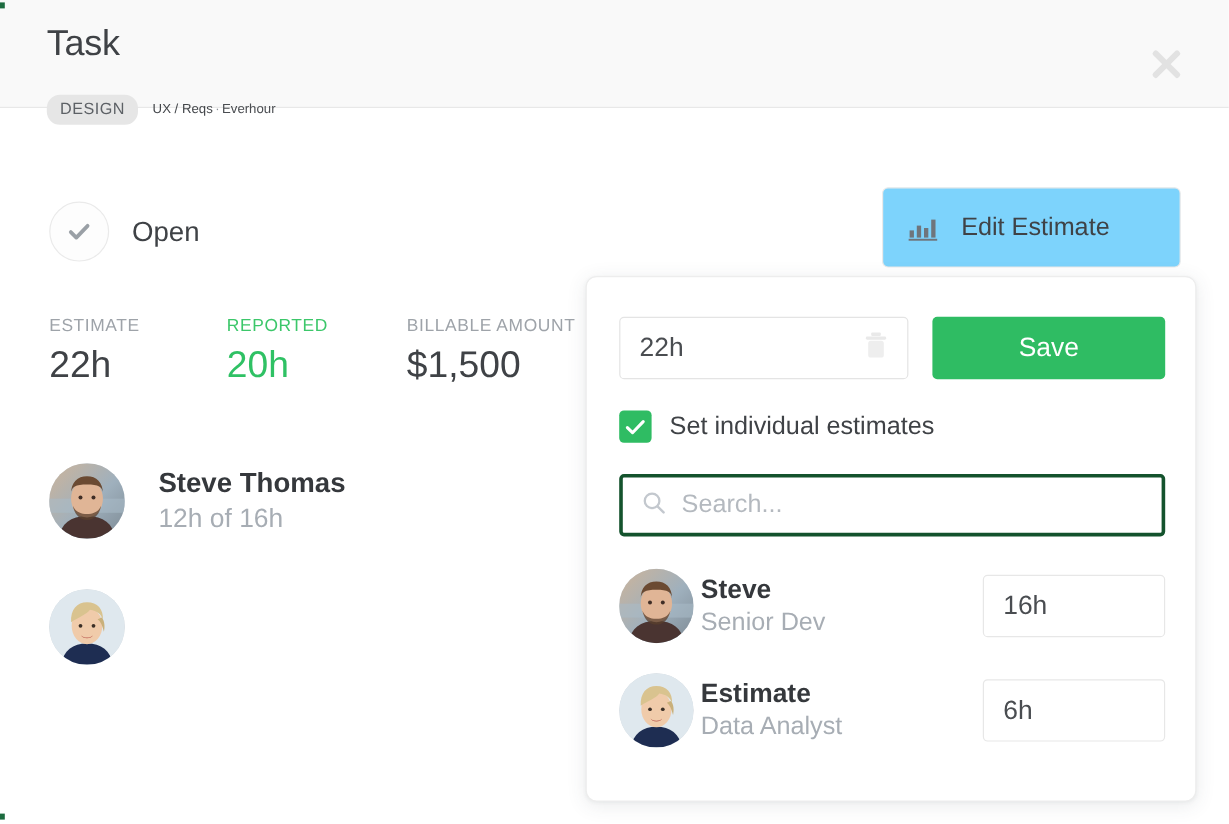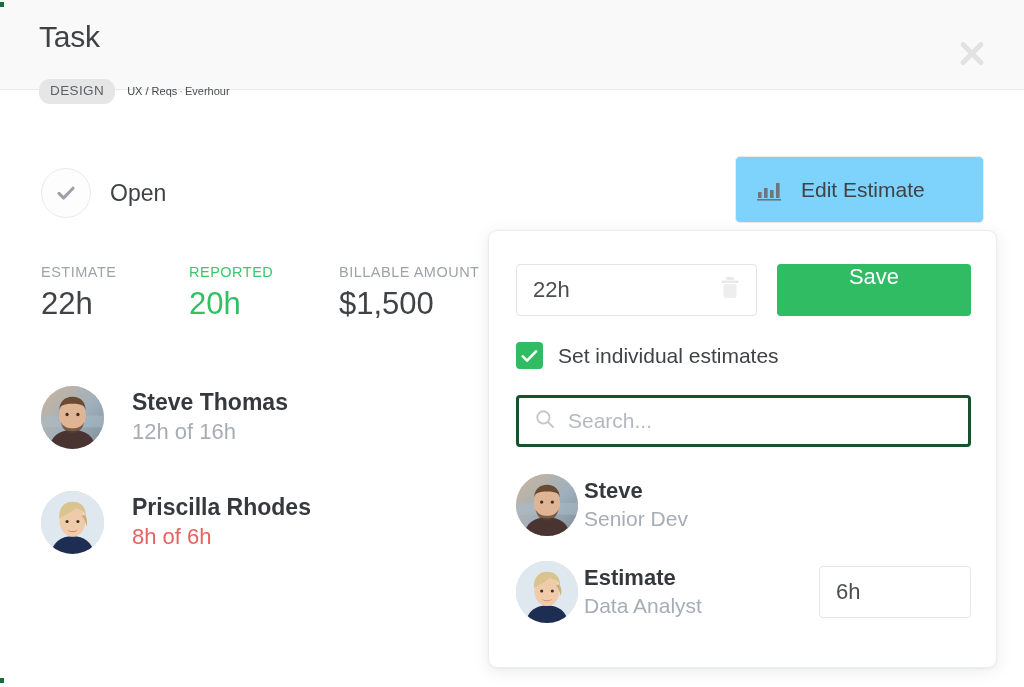--- a/index.html
+++ b/index.html
@@ -262,21 +262,21 @@
     position: absolute;
     left: 288px;
     top: 33px;
     width: 194px;
     height: 52px;
     background: #2fbc63;
     border-radius: 4px;
     color: #ffffff;
     font-size: 22px;
     display: flex;
-    align-items: flex-start;
+    align-items: center;
     justify-content: center;
     cursor: pointer;
   }
 
   .checkbox-row {
     position: absolute;
     left: 27px;
     top: 111px;
     display: flex;
     align-items: center;
@@ -452,24 +452,20 @@
             <rect width="64" height="64" fill="#dfe8ee"></rect>
             <path d="M10 64c2-12 10-18 22-18s20 6 22 18z" fill="#1e2d52"></path>
             <ellipse cx="32" cy="31" rx="13" ry="15.5" fill="#f0cbaa"></ellipse>
             <path d="M18.5 28c-0.5-11 5-17 13.5-17 9 0 14 6 13.5 15-1.5-5-5-7.5-11-8.5-3 4-9 6-16 10.5z" fill="#d9c38f"></path>
             <path d="M44.5 24c2.5 3 2.8 8 1.8 12-1.2-5-2.8-8.5-5.3-10.5z" fill="#c9b07a"></path>
             <circle cx="26.5" cy="31" r="1.6" fill="#3b2f27"></circle>
             <circle cx="37.5" cy="31" r="1.6" fill="#3b2f27"></circle>
             <path d="M27 39c2 2.6 8 2.6 10 0-1 3.4-9 3.4-10 0z" fill="#b9594f"></path>
           </svg>
         </div>
-        <div>
-          <div class="assignee-name">Priscilla Rhodes</div>
-          <div class="assignee-sub over">8h of 6h</div>
-        </div>
       </div>
 
     </div>
 
     <div class="edit-estimate">
       <span class="chart-icon">
         <svg width="25" height="22" viewBox="0 0 25 22" aria-hidden="true">
           <rect x="1" y="13" width="3.6" height="6" fill="#6f757c"></rect>
           <rect x="7" y="9" width="3.6" height="10" fill="#6f757c"></rect>
           <rect x="13" y="11" width="3.6" height="8" fill="#6f757c"></rect>
@@ -536,20 +532,23 @@
             <path d="M18.5 26c0-10 5.5-15 13.5-15s13.5 5 13.5 15c0-6-4-8-13.5-8S18.5 20 18.5 26z" fill="#6b4a32"></path>
             <path d="M20 36c1.5 8 6.5 12 12 12s10.5-4 12-12c-2 5-6.5 7-12 7s-10-2-12-7z" fill="#5a3f2c" opacity="0.75"></path>
             <circle cx="26.5" cy="29" r="1.7" fill="#402e26"></circle>
             <circle cx="37.5" cy="29" r="1.7" fill="#402e26"></circle>
           </svg>
         </div>
         <div class="person-text">
           <div class="person-name">Steve</div>
           <div class="person-role">Senior Dev</div>
         </div>
+        <div class="person-input">
+          <span class="val">16h</span>
+        </div>
       </div>
 
       <div class="person-row r1">
         <div class="person-avatar">
           <svg viewBox="0 0 64 64" aria-hidden="true">
             <rect width="64" height="64" fill="#dfe8ee"></rect>
             <path d="M10 64c2-12 10-18 22-18s20 6 22 18z" fill="#1e2d52"></path>
             <ellipse cx="32" cy="31" rx="13" ry="15.5" fill="#f0cbaa"></ellipse>
             <path d="M18.5 28c-0.5-11 5-17 13.5-17 9 0 14 6 13.5 15-1.5-5-5-7.5-11-8.5-3 4-9 6-16 10.5z" fill="#d9c38f"></path>
             <path d="M44.5 24c2.5 3 2.8 8 1.8 12-1.2-5-2.8-8.5-5.3-10.5z" fill="#c9b07a"></path>

